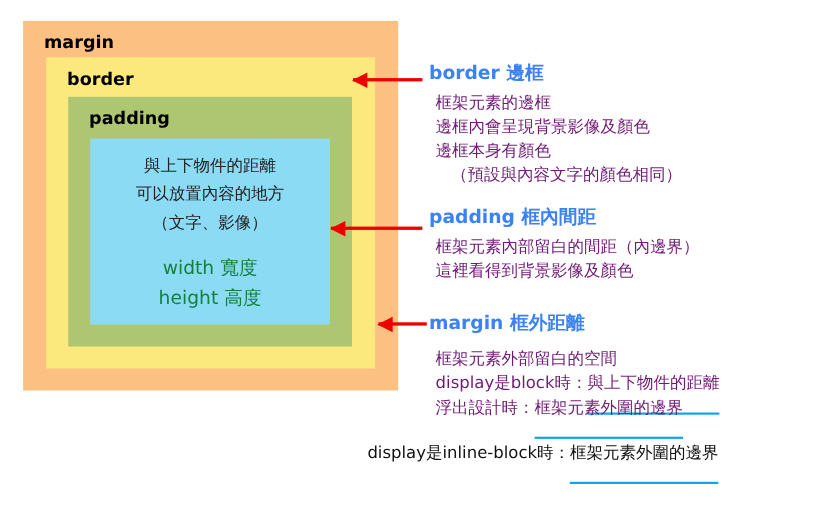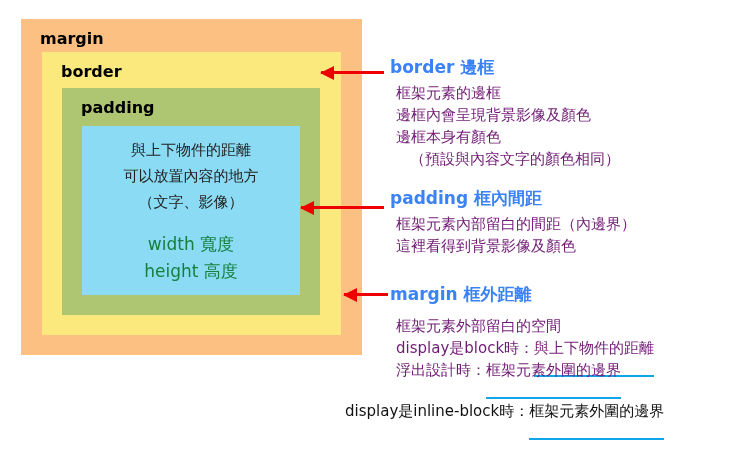--- a/index.html
+++ b/index.html
@@ -143,21 +143,21 @@
   #group-margin  { position: absolute; left: 0;   top: 227px; }
 
   .u {
     border-bottom: 2px solid #0ea5e9;
     padding-bottom: 18px;
   }
 
   
   #tail-lines {
     position: absolute;
-    left: 345px;
+    left: 334px;
     top: 399px;
     font-size: 15px;
     line-height: 25px;
     color: #111111;
   }
   #tail-lines div { white-space: nowrap; }
 </style>
 </head>
 <body>
 

